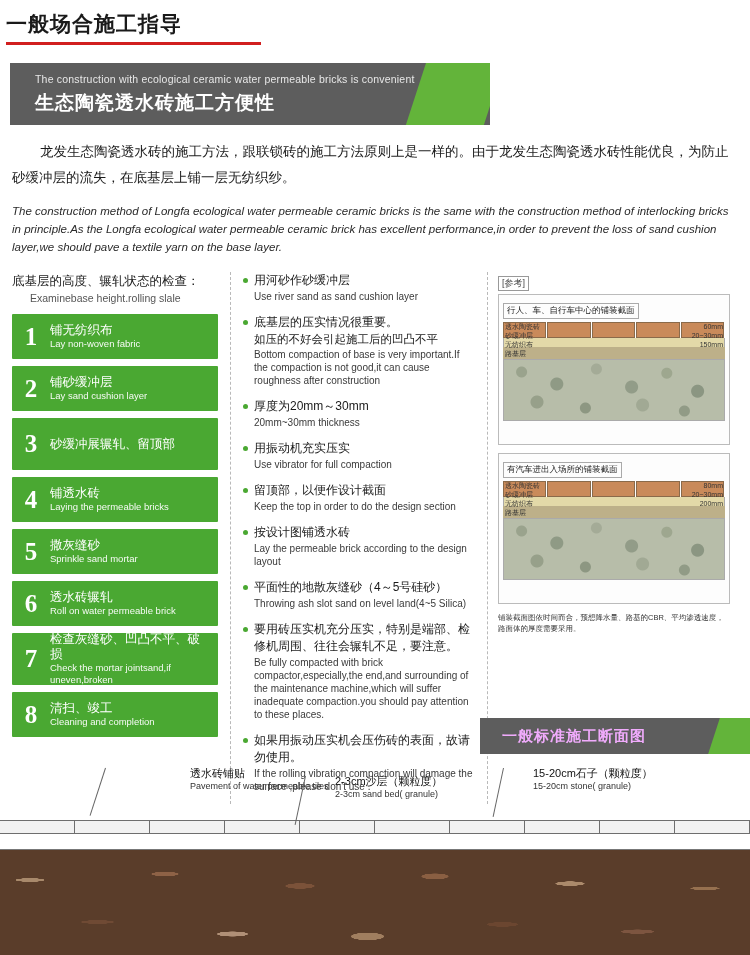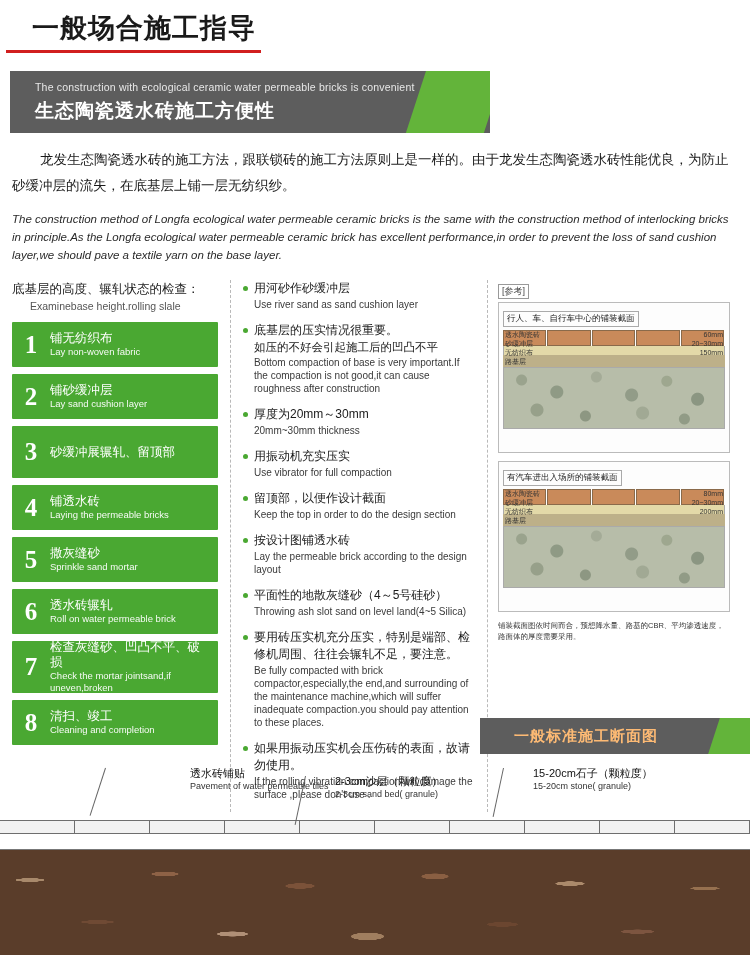--- a/index.html
+++ b/index.html
@@ -8,26 +8,25 @@
     height: 955px;
     background: #ffffff;
     font-family: "Liberation Sans", sans-serif;
     color: #333;
     overflow: hidden;
     position: relative;
   }
 
   
   .page-title {
-    font-size: 27px;
+    font-size: 21px;
     font-weight: bold;
     color: #1a1a1a;
     letter-spacing: 1px;
     padding: 10px 0 4px 6px;
-    margin-left: 26px;
   }
   .title-rule {
     height: 3px;
     background: #d11f1f;
     width: 255px;
     margin-left: 6px;
   }
 
   
   .banner {
@@ -201,25 +200,25 @@
   
   .sec-banner {
     position: absolute;
     left: 480px;
     top: 718px;
     width: 270px;
     height: 36px;
     background: #5d5d5d;
   }
   .sec-banner .cn {
-    color: #fdba74;
+    color: #f0abfc;
     font-size: 15px;
     font-weight: bold;
     line-height: 36px;
-    padding-left: 34px;
+    padding-left: 22px;
     letter-spacing: 1px;
   }
   .sec-banner-green {
     position: absolute;
     right: -10px; top: 0;
     width: 46px; height: 36px;
     background: #63b43a;
     transform: skewX(-18deg);
   }
 

